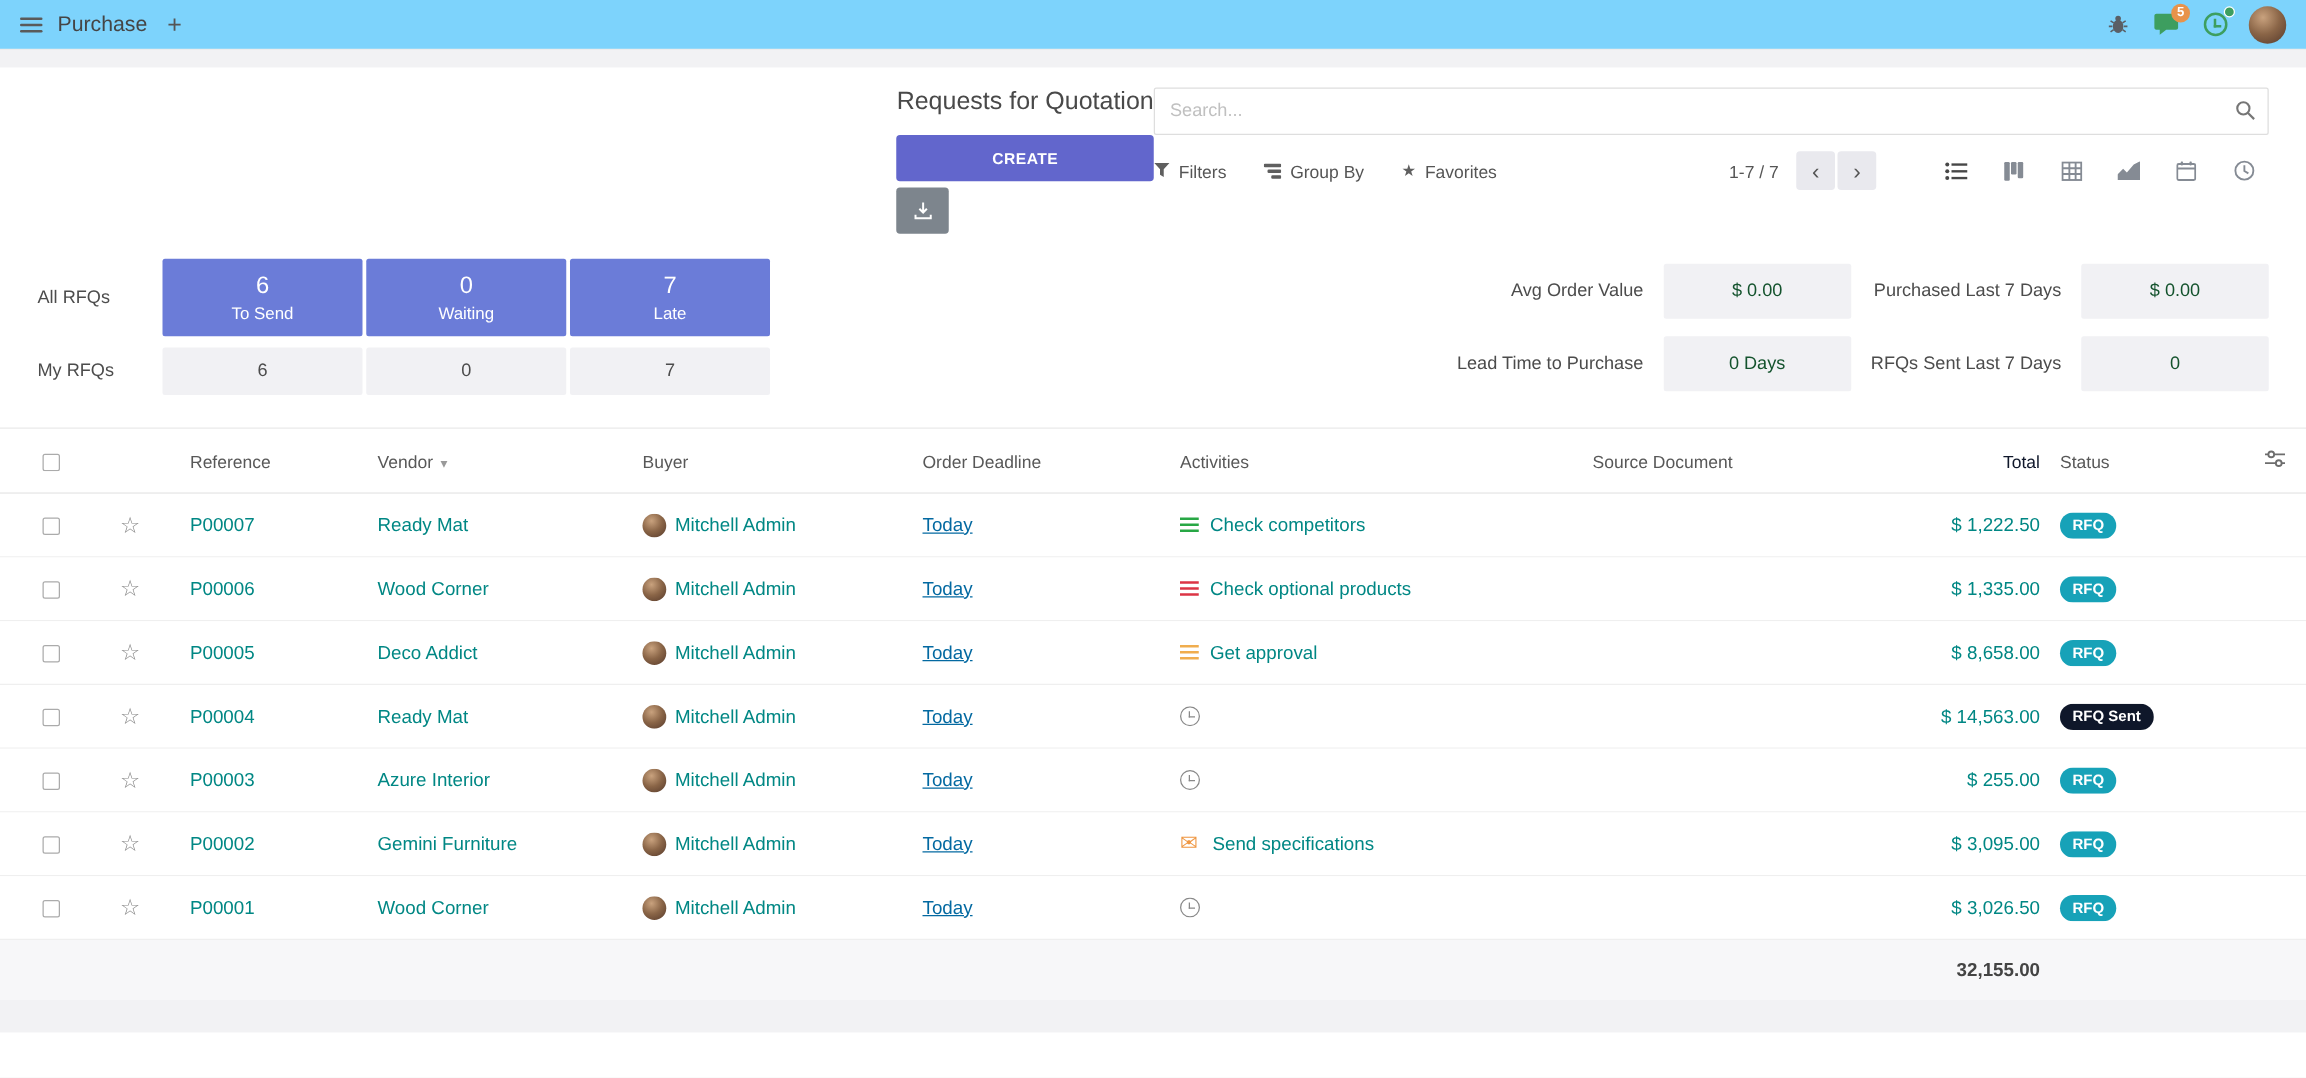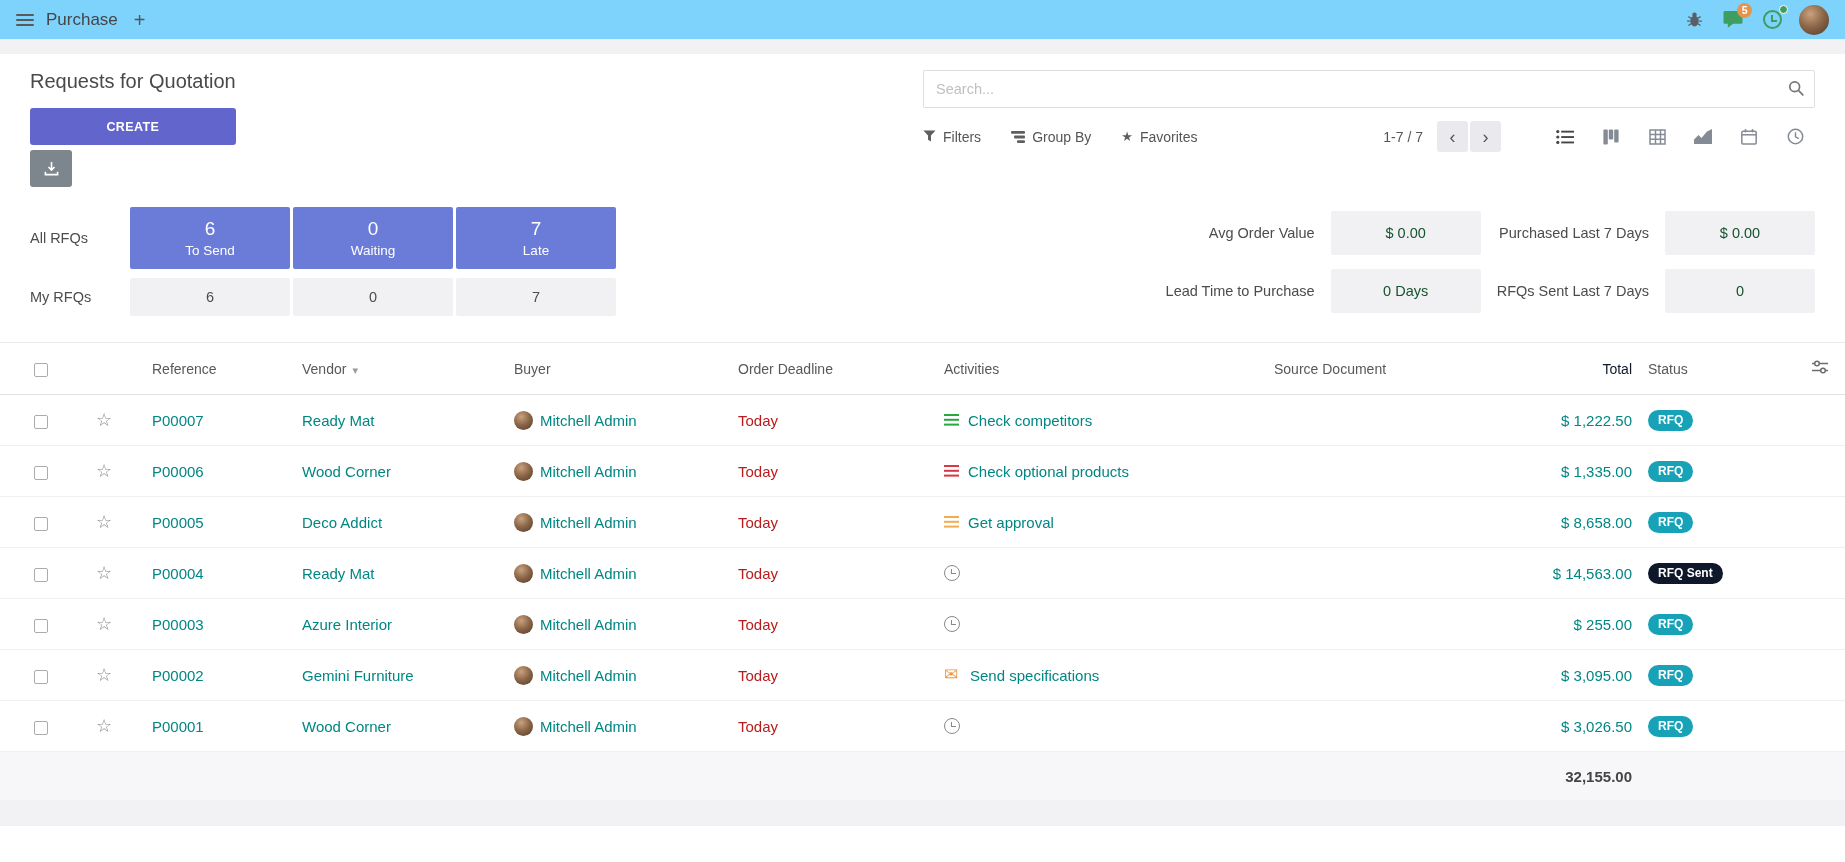--- a/index.html
+++ b/index.html
@@ -27,21 +27,21 @@
     position: absolute; top: -5px; right: -7px; background: #e8934a; color: #fff;
     font-size: 10.5px; font-weight: bold; padding: 1px 4.5px; border-radius: 8px; line-height: 1.3;
   }
   .dot-badge { position: absolute; top: -3px; right: -4px; width: 9px; height: 9px; border-radius: 50%; background: #3d9e5f; border: 1.5px solid #fff; }
   .sys-clock { width: 19px; height: 19px; border: 2px solid #3d9e5f; border-radius: 50%; position: relative; }
   .sys-clock::before { content: ""; position: absolute; top: 2.5px; left: 6px; height: 5px; width: 4px; border-left: 2px solid #3d9e5f; border-bottom: 2px solid #3d9e5f; }
   .avatar { width: 30px; height: 30px; border-radius: 50%; cursor: pointer;
     background: radial-gradient(circle at 38% 30%, #c9a27e 0%, #8a6547 48%, #54382a 100%); }
   
   .content { background: #fff; margin-top: 14px; flex: none; }
-  .control-panel { display: flex; justify-content: space-between; padding: 16px 30px 0 30px; }
+  .control-panel { display: flex; justify-content: flex-end; padding: 16px 30px 0 30px; }
   .page-title { font-size: 20px; font-weight: 400; color: #494949; margin-bottom: 15px; }
   .btn-row { display: flex; gap: 5px; flex-direction: column; }
   .btn-create {
     background: #6266cc; color: #fff; border: none; border-radius: 3px;
     font-size: 12.5px; font-weight: 700; letter-spacing: .4px; padding: 0 18px; height: 37px;
     font-family: "Liberation Sans", sans-serif; cursor: pointer;
   }
   .btn-download { background: #7d858d; border: none; border-radius: 3px; width: 42px; height: 37px; cursor: pointer; display: inline-flex; align-items: center; justify-content: center; }
   .cp-right { width: 892px; }
   .search-box { position: relative; }
@@ -86,21 +86,21 @@
   .list { margin-top: 26px; font-size: 15px; }
   .grid-cols { display: grid; grid-template-columns: 64px 80px 150px 212px 224px 206px 330px 1fr 185px 155px 50px; align-items: center; }
   .cell { padding: 0 8px; white-space: nowrap; overflow: hidden; }
   .thead { height: 53px; border-top: 1px solid #eaeaea; border-bottom: 1px solid #e2e2e2; font-size: 14px; color: #585858; }
   .thead .cell { cursor: pointer; }
   .trow { height: 51px; border-bottom: 1px solid #efefef; background: #fff; cursor: pointer; }
   .tfoot { height: 48px; background: #f7f7f9; }
   .cb { display: inline-block; width: 14px; height: 14px; border: 1px solid #ababab; border-radius: 2px; background: #fff; margin-left: 26px; vertical-align: middle; cursor: pointer; }
   .star-cell { text-align: center; font-size: 18px; color: #8a8a8a; cursor: pointer; }
   .link { color: #008784; cursor: pointer; }
-  .deadline { color: #b91c1c; }
+  .deadline { color: #0369a1; text-decoration: underline; }
   .num { text-align: right; color: #008784; }
   .caret { color: #9a9a9a; font-size: 11px; margin-left: 6px; }
   .buyer-cell { display: flex; align-items: center; gap: 7px; }
   .avatar.sm { width: 19px; height: 19px; flex: none; }
   .activity-cell { display: flex; align-items: center; }
   .act-icon { display: inline-block; position: relative; margin-right: 8px; flex: none; }
   .tasks-green, .tasks-red, .tasks-yellow { width: 16px; height: 15px; }
   .tasks-green { color: #28a745; } .tasks-red { color: #dc3545; } .tasks-yellow { color: #f0ad4e; }
   .tasks-green::before, .tasks-red::before, .tasks-yellow::before {
     content: ""; position: absolute; left: 0; top: 1px; width: 15px; height: 2.6px; background: currentColor;

